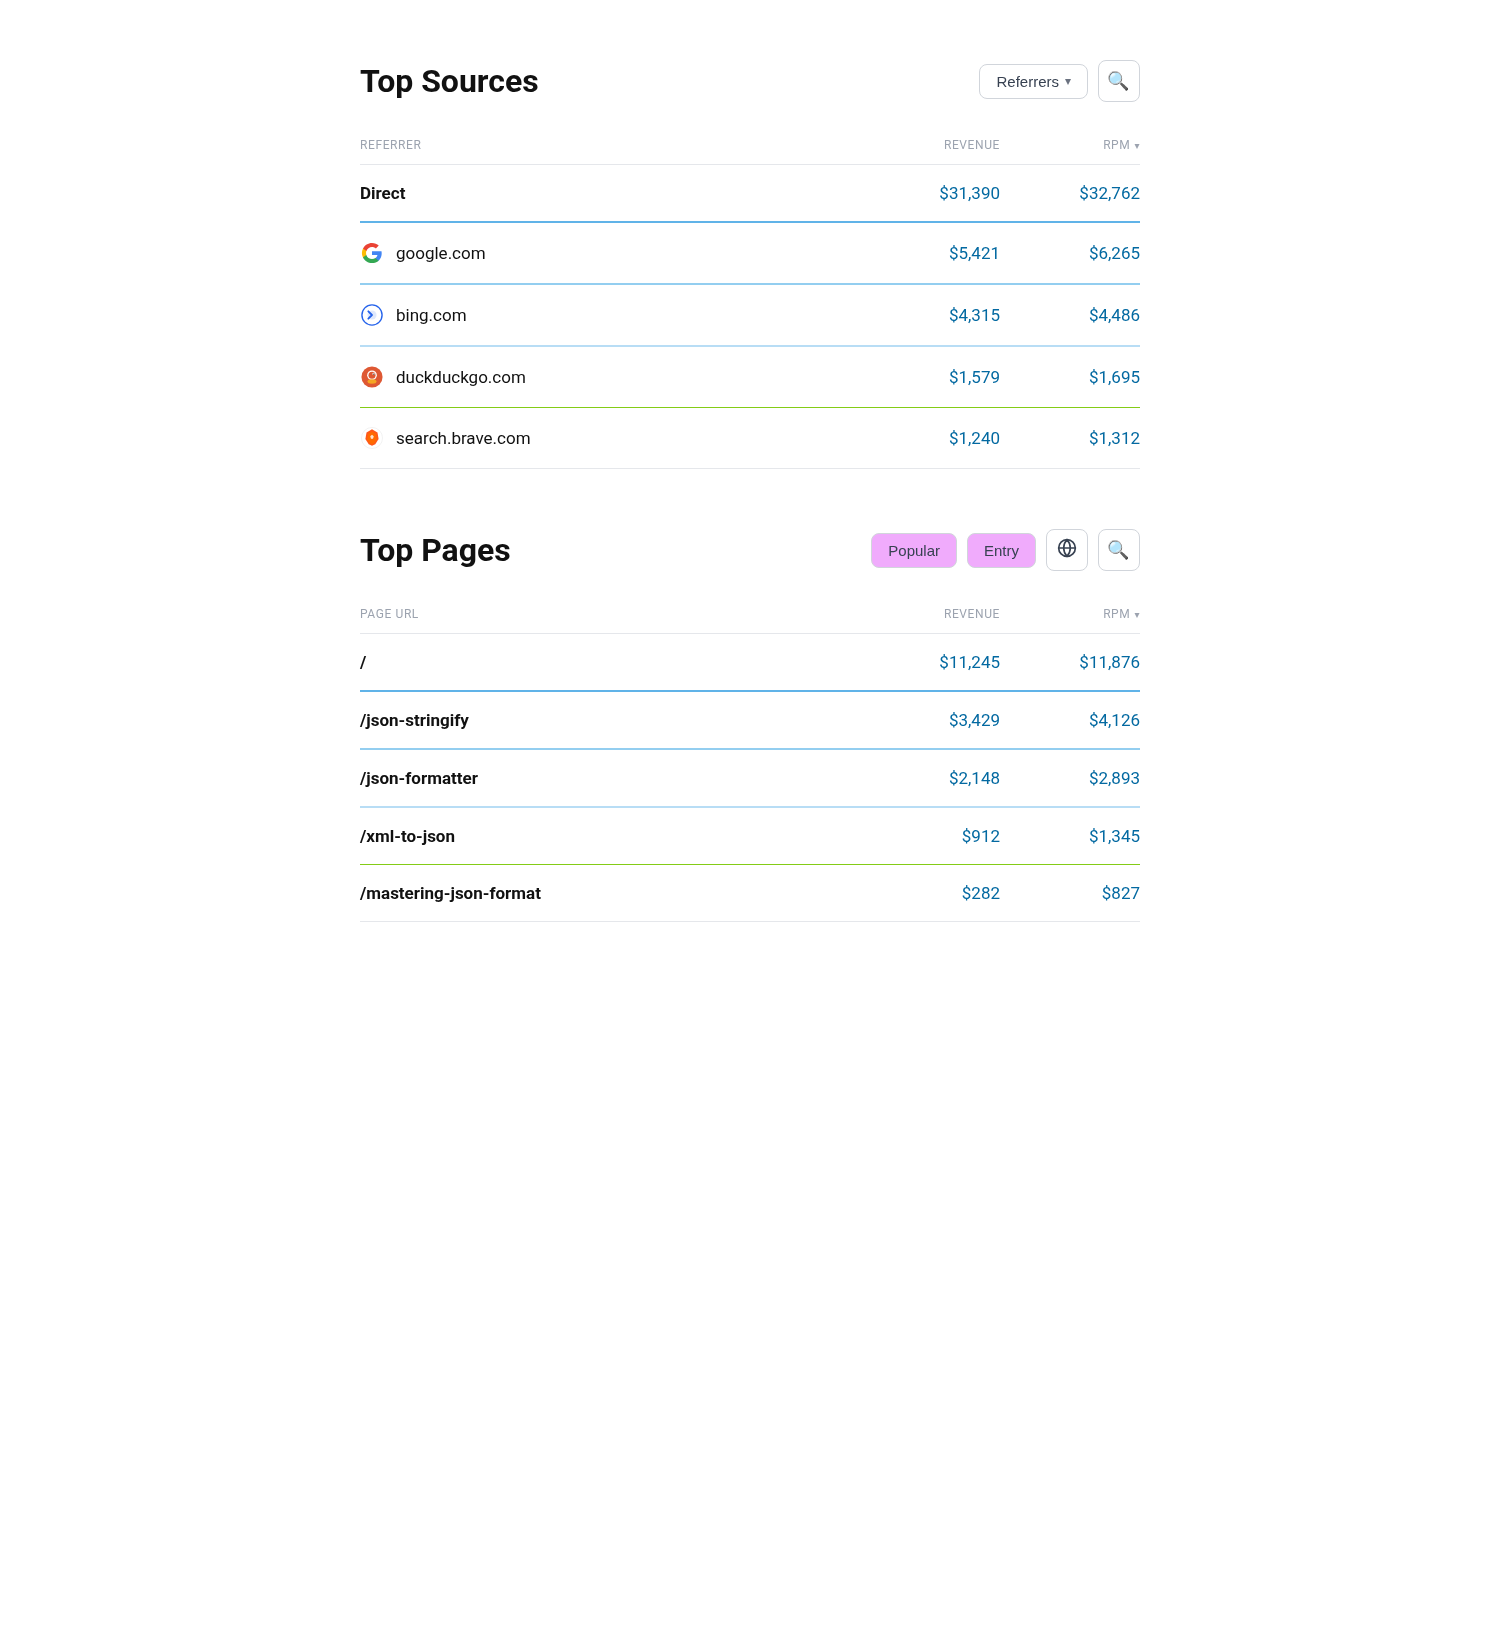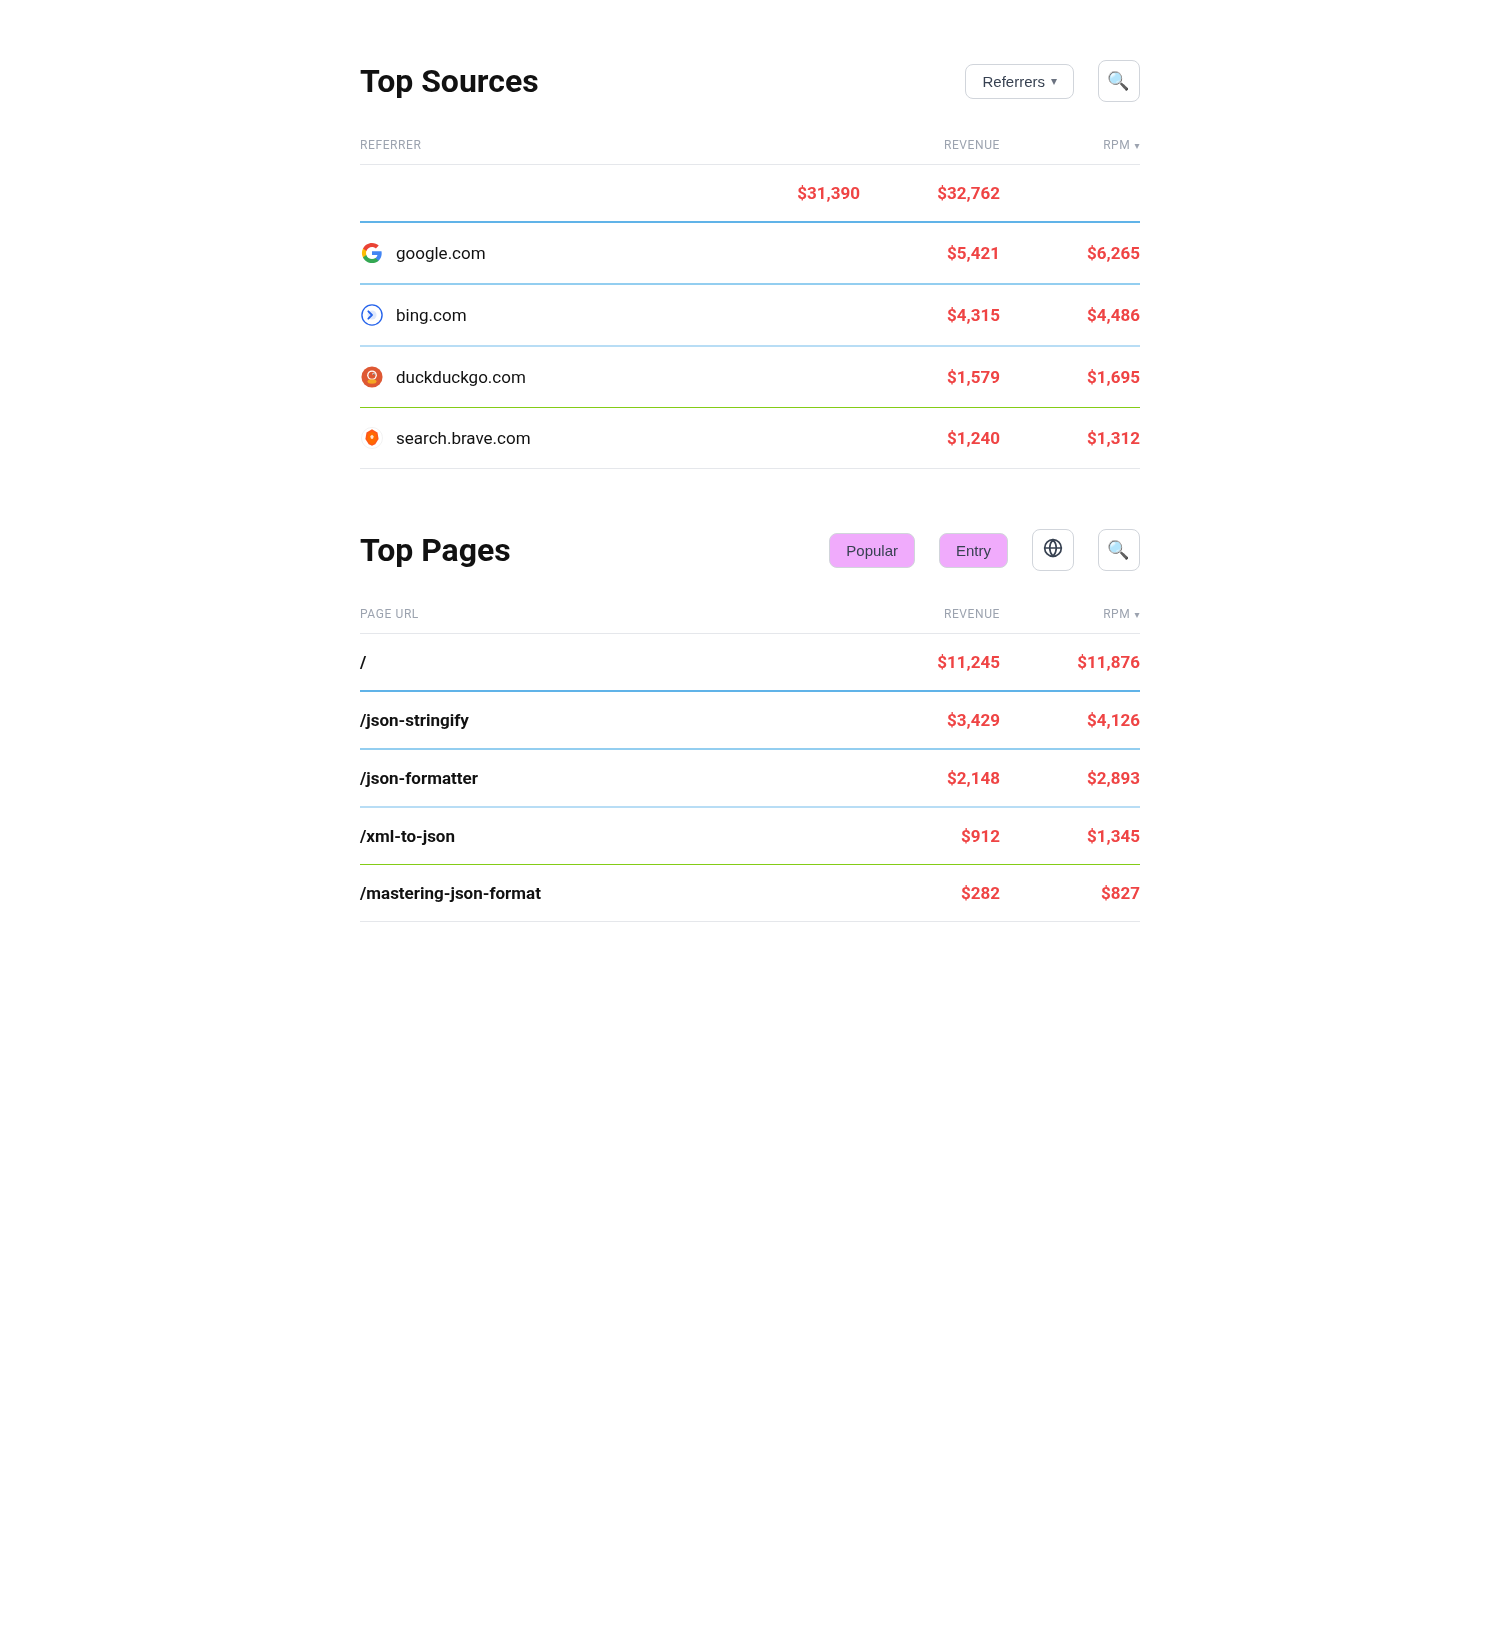--- a/index.html
+++ b/index.html
@@ -33,21 +33,21 @@
 
     .section-title {
       font-size: 32px;
       font-weight: 700;
       color: #111111;
     }
 
     .header-controls {
       display: flex;
       align-items: center;
-      gap: 24px;
+      gap: 10px;
     }
 
     .dropdown-btn {
       display: flex;
       align-items: center;
       gap: 6px;
       padding: 8px 16px;
       border: 1.5px solid #d1d5db;
       border-radius: 8px;
       background: #ffffff;
@@ -160,22 +160,21 @@
     }
 
     .cell-name.no-icon {
       font-size: 17px;
       font-weight: 700;
     }
 
     .cell-value {
       text-align: right;
       font-size: 17px;
-      color: #ef4444;
-      font-weight: bold;
+      color: #0369a1;
     }
 
     .site-icon {
       width: 24px;
       height: 24px;
       display: flex;
       align-items: center;
       justify-content: center;
       font-size: 16px;
       flex-shrink: 0;
@@ -219,20 +218,23 @@
     <div class="table-header sources-grid">
       <div class="col-label">REFERRER</div>
       <div class="col-label right">REVENUE</div>
       <div class="col-label rpm">
         <span>RPM</span>
         <span class="rpm-chevron">▾</span>
       </div>
     </div>
 
     <div class="table-row sources-grid first-row">
+      <div class="cell-name no-icon">
+        <span>Direct</span>
+      </div>
       <div class="cell-value">$31,390</div>
       <div class="cell-value">$32,762</div>
     </div>
 
     <div class="table-row sources-grid second-row">
       <div class="cell-name">
         <span class="site-icon">
           <svg class="google-g" viewBox="0 0 24 24" xmlns="http://www.w3.org/2000/svg">
             <path d="M22.56 12.25c0-.78-.07-1.53-.2-2.25H12v4.26h5.92c-.26 1.37-1.04 2.53-2.21 3.31v2.77h3.57c2.08-1.92 3.28-4.74 3.28-8.09z" fill="#4285F4"></path>
             <path d="M12 23c2.97 0 5.46-.98 7.28-2.66l-3.57-2.77c-.98.66-2.23 1.06-3.71 1.06-2.86 0-5.29-1.93-6.16-4.53H2.18v2.84C3.99 20.53 7.7 23 12 23z" fill="#34A853"></path>

